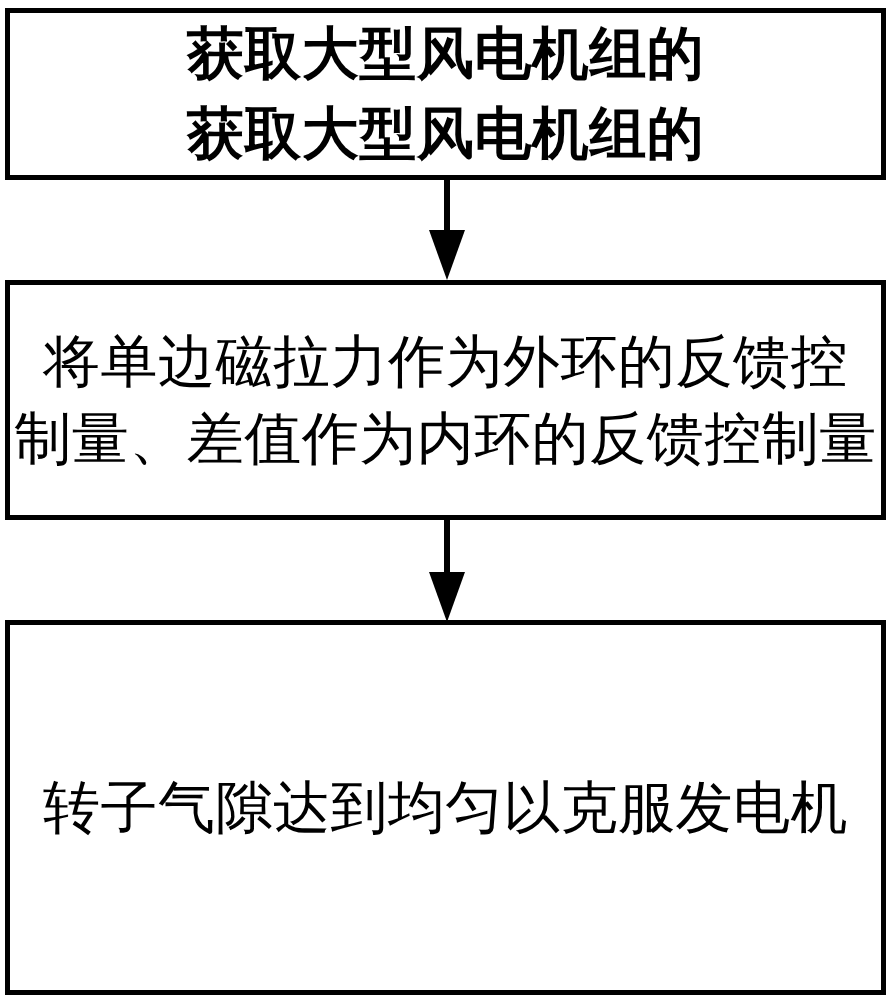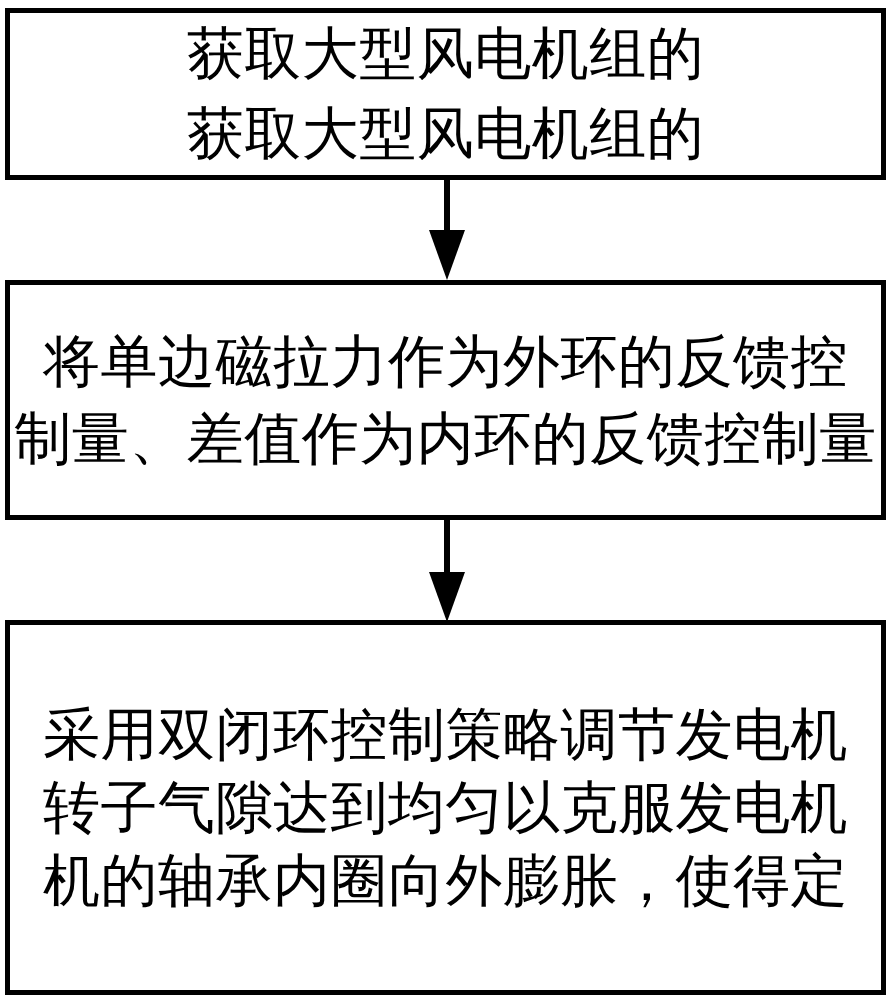--- a/index.html
+++ b/index.html
@@ -28,21 +28,21 @@
     align-items: center;
     justify-content: center;
     text-align: center;
   }
   .flow-box .line {
     font-size: 57px;
     white-space: nowrap;
     letter-spacing: 0.5px;
   }
   #box1 { top: 8px;   height: 172px; }
-  #box1 .line { line-height: 80px; }
+  #box1 .line { line-height: 80px; font-weight: bold; }
   #box2 { top: 280px; height: 240px; }
   #box2 .line { line-height: 77px; text-align: right; }
   #box3 { top: 620px; height: 375px; }
   #box3 .line { line-height: 73px; }
 
   .arrow {
     position: absolute;
     left: 0;
     width: 894px;
     pointer-events: none;
@@ -86,18 +86,16 @@
     <div class="line">将单边磁拉力作为外环的反馈控</div>
     <div class="line">制量、差值作为内环的反馈控制量</div>
   </div>
 
   <div class="arrow" id="arrow2">
     <div class="shaft"></div>
     <div class="head"></div>
   </div>
 
   <div class="flow-box" id="box3">
-    <div class="line">采用双闭环控制策略调节发电机</div>
     <div class="line">转子气隙达到均匀以克服发电机</div>
-    <div class="line">机的轴承内圈向外膨胀，使得定</div>
   </div>
 
 </div>
 
 </body></html>

